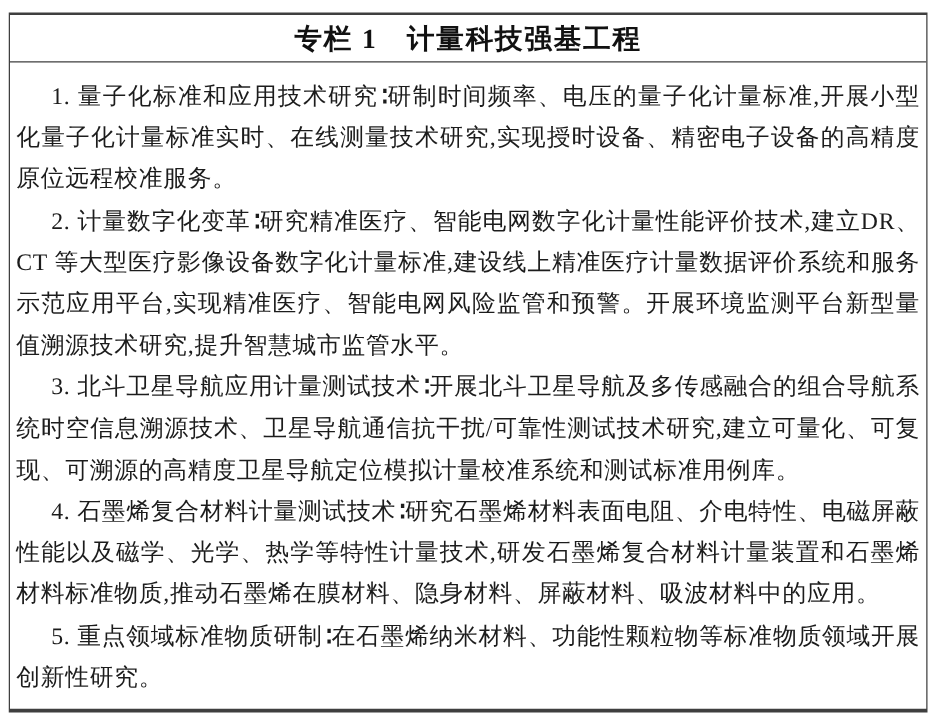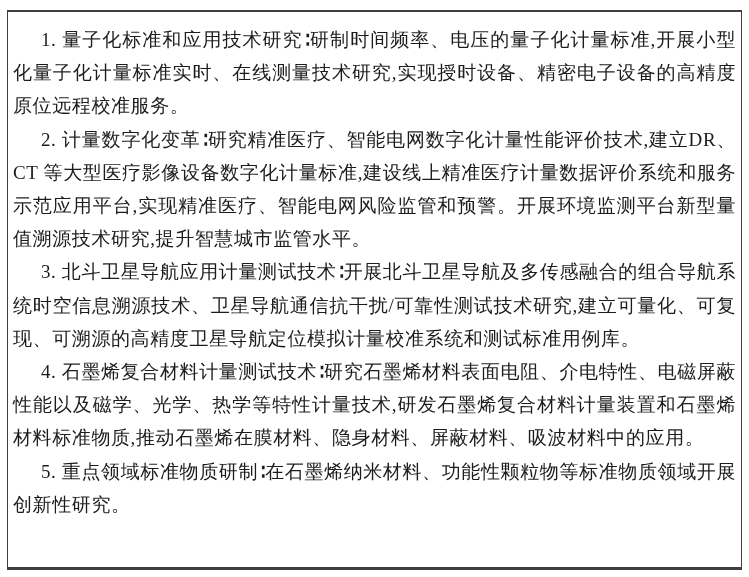--- a/index.html
+++ b/index.html
@@ -48,20 +48,21 @@
   }
   .panel-body p {
     margin: 0;
     text-indent: 28px;
   }
 </style>
 </head>
 <body>
 
 <div class="panel">
+  <div class="panel-title">专栏 1　计量科技强基工程</div>
   <div class="panel-body">
     <p>1. 量子化标准和应用技术研究∶研制时间频率、电压的量子化计量标准,开展小型化量子化计量标准实时、在线测量技术研究,实现授时设备、精密电子设备的高精度原位远程校准服务。</p>
     <p>2. 计量数字化变革∶研究精准医疗、智能电网数字化计量性能评价技术,建立DR、CT 等大型医疗影像设备数字化计量标准,建设线上精准医疗计量数据评价系统和服务示范应用平台,实现精准医疗、智能电网风险监管和预警。开展环境监测平台新型量值溯源技术研究,提升智慧城市监管水平。</p>
     <p>3. 北斗卫星导航应用计量测试技术∶开展北斗卫星导航及多传感融合的组合导航系统时空信息溯源技术、卫星导航通信抗干扰/可靠性测试技术研究,建立可量化、可复现、可溯源的高精度卫星导航定位模拟计量校准系统和测试标准用例库。</p>
     <p>4. 石墨烯复合材料计量测试技术∶研究石墨烯材料表面电阻、介电特性、电磁屏蔽性能以及磁学、光学、热学等特性计量技术,研发石墨烯复合材料计量装置和石墨烯材料标准物质,推动石墨烯在膜材料、隐身材料、屏蔽材料、吸波材料中的应用。</p>
     <p>5. 重点领域标准物质研制∶在石墨烯纳米材料、功能性颗粒物等标准物质领域开展创新性研究。</p>
   </div>
 </div>
 
 </body></html>

